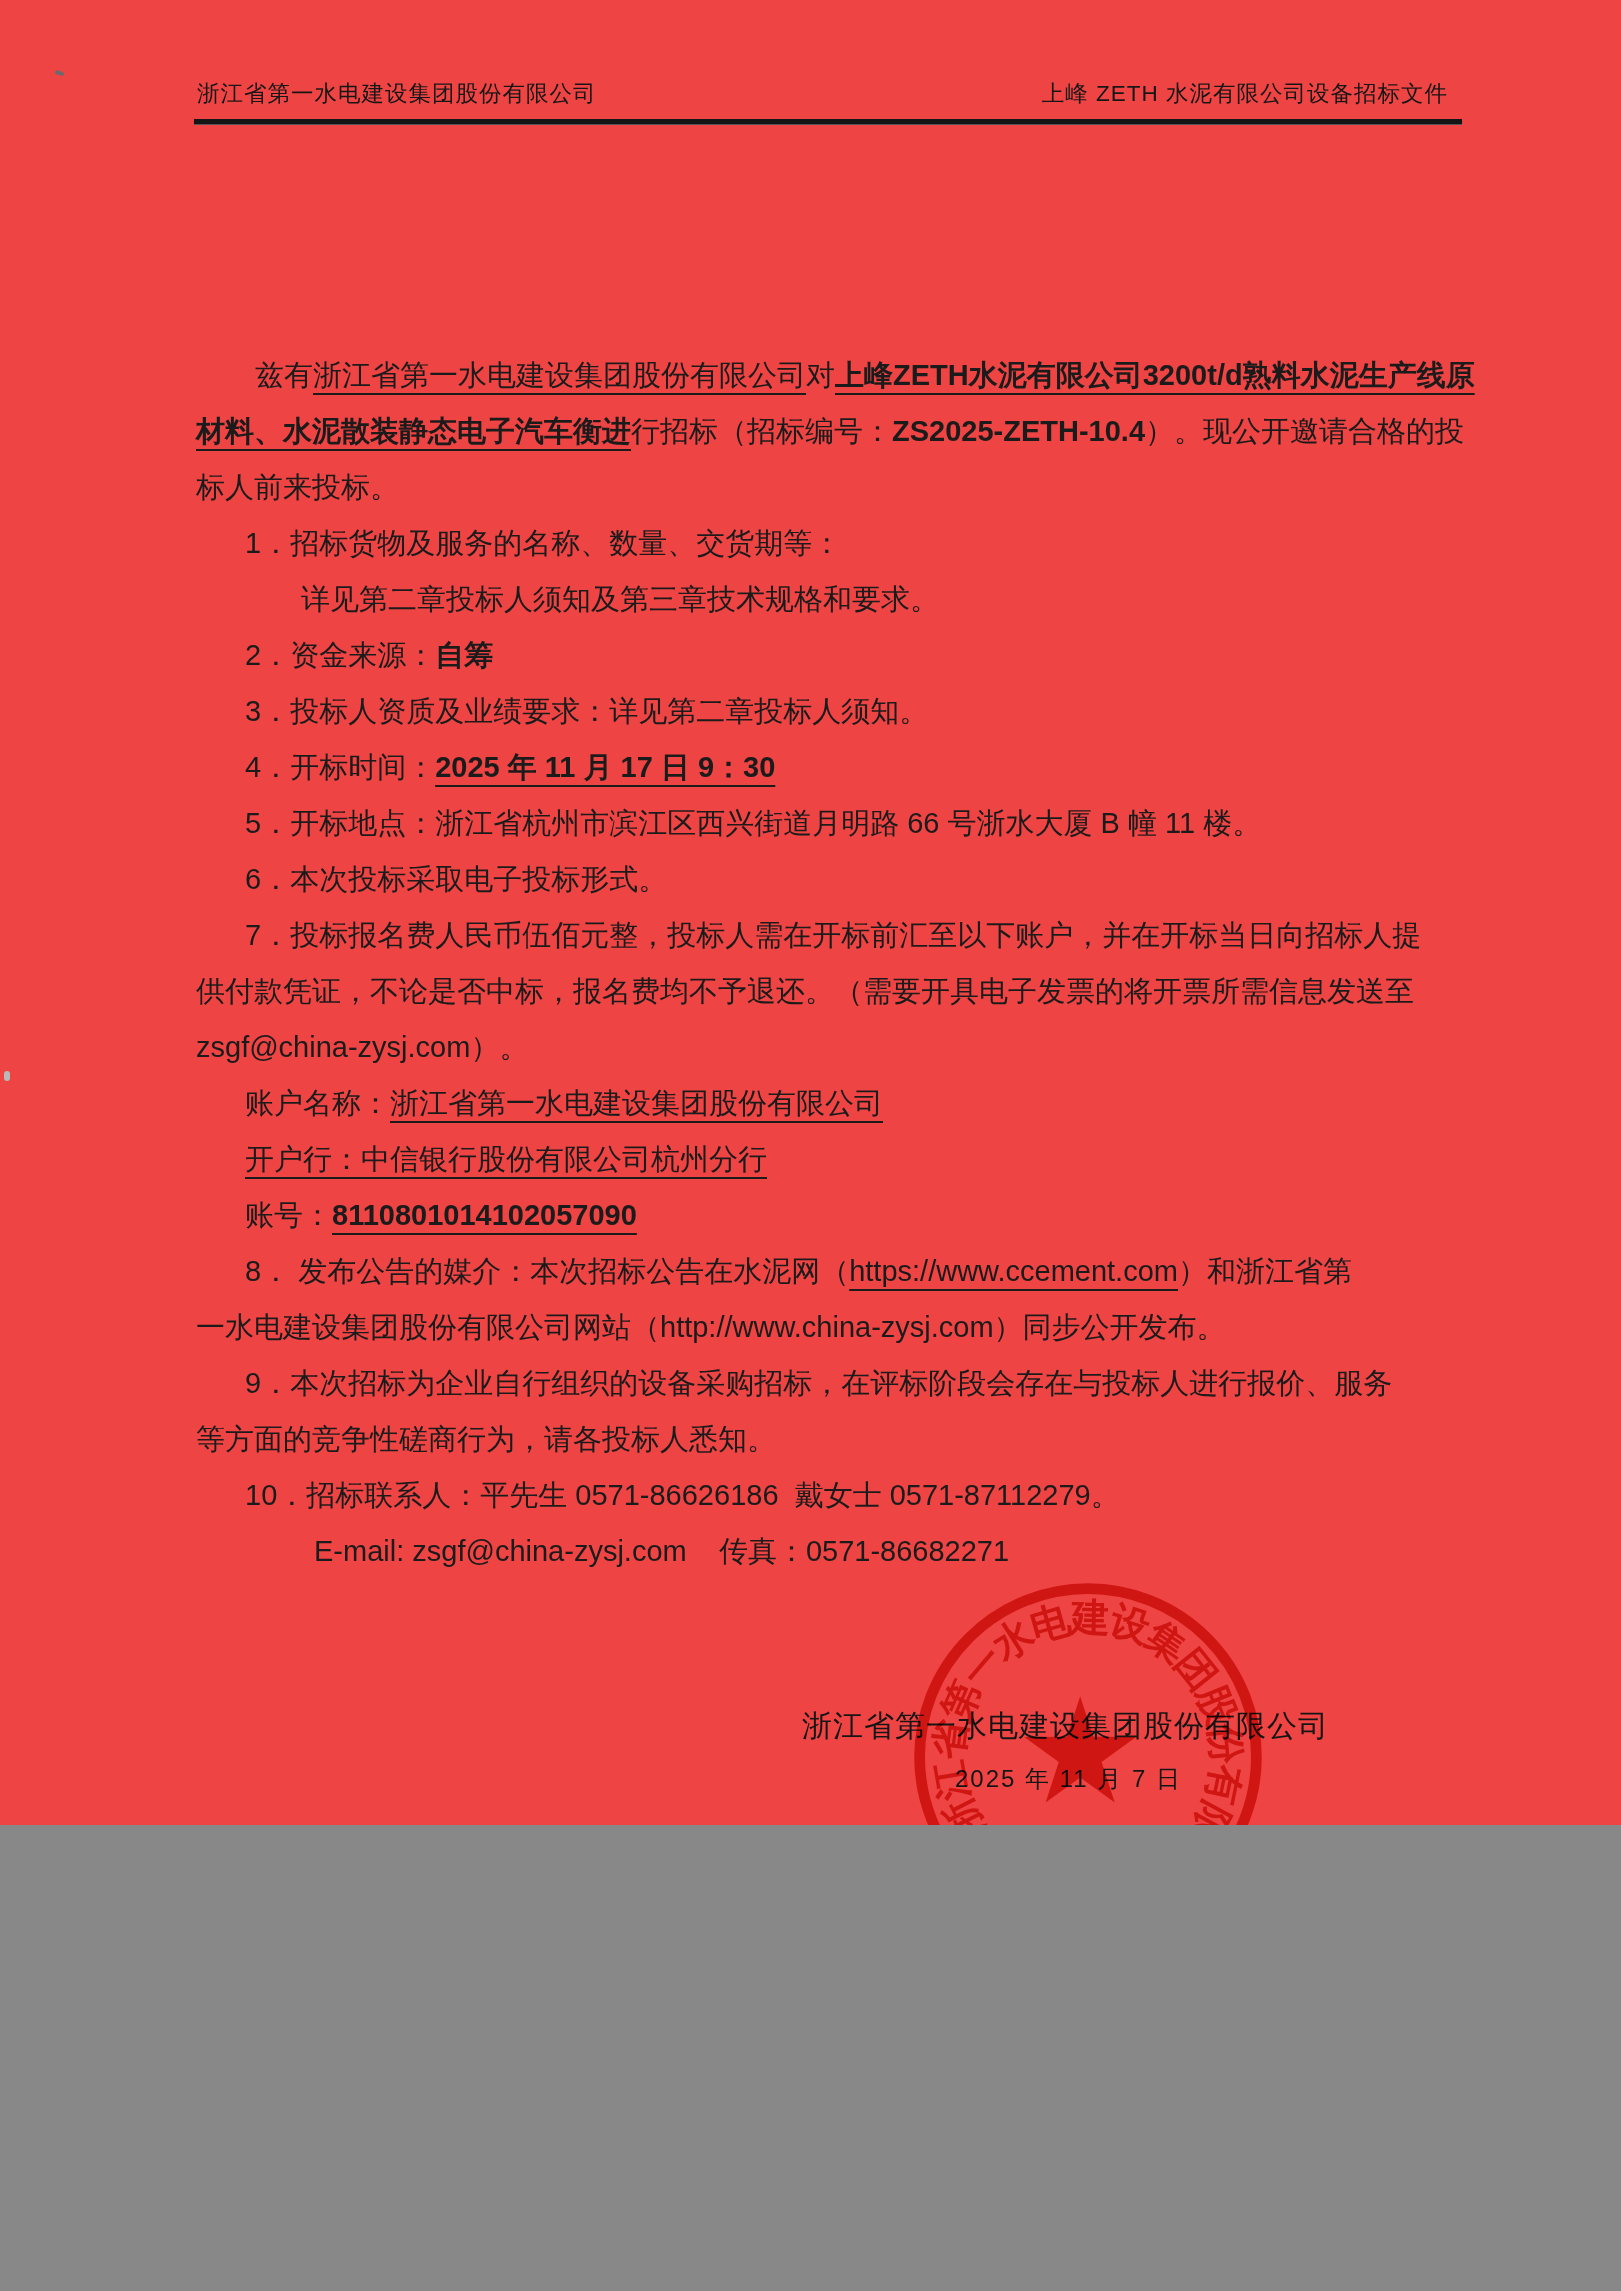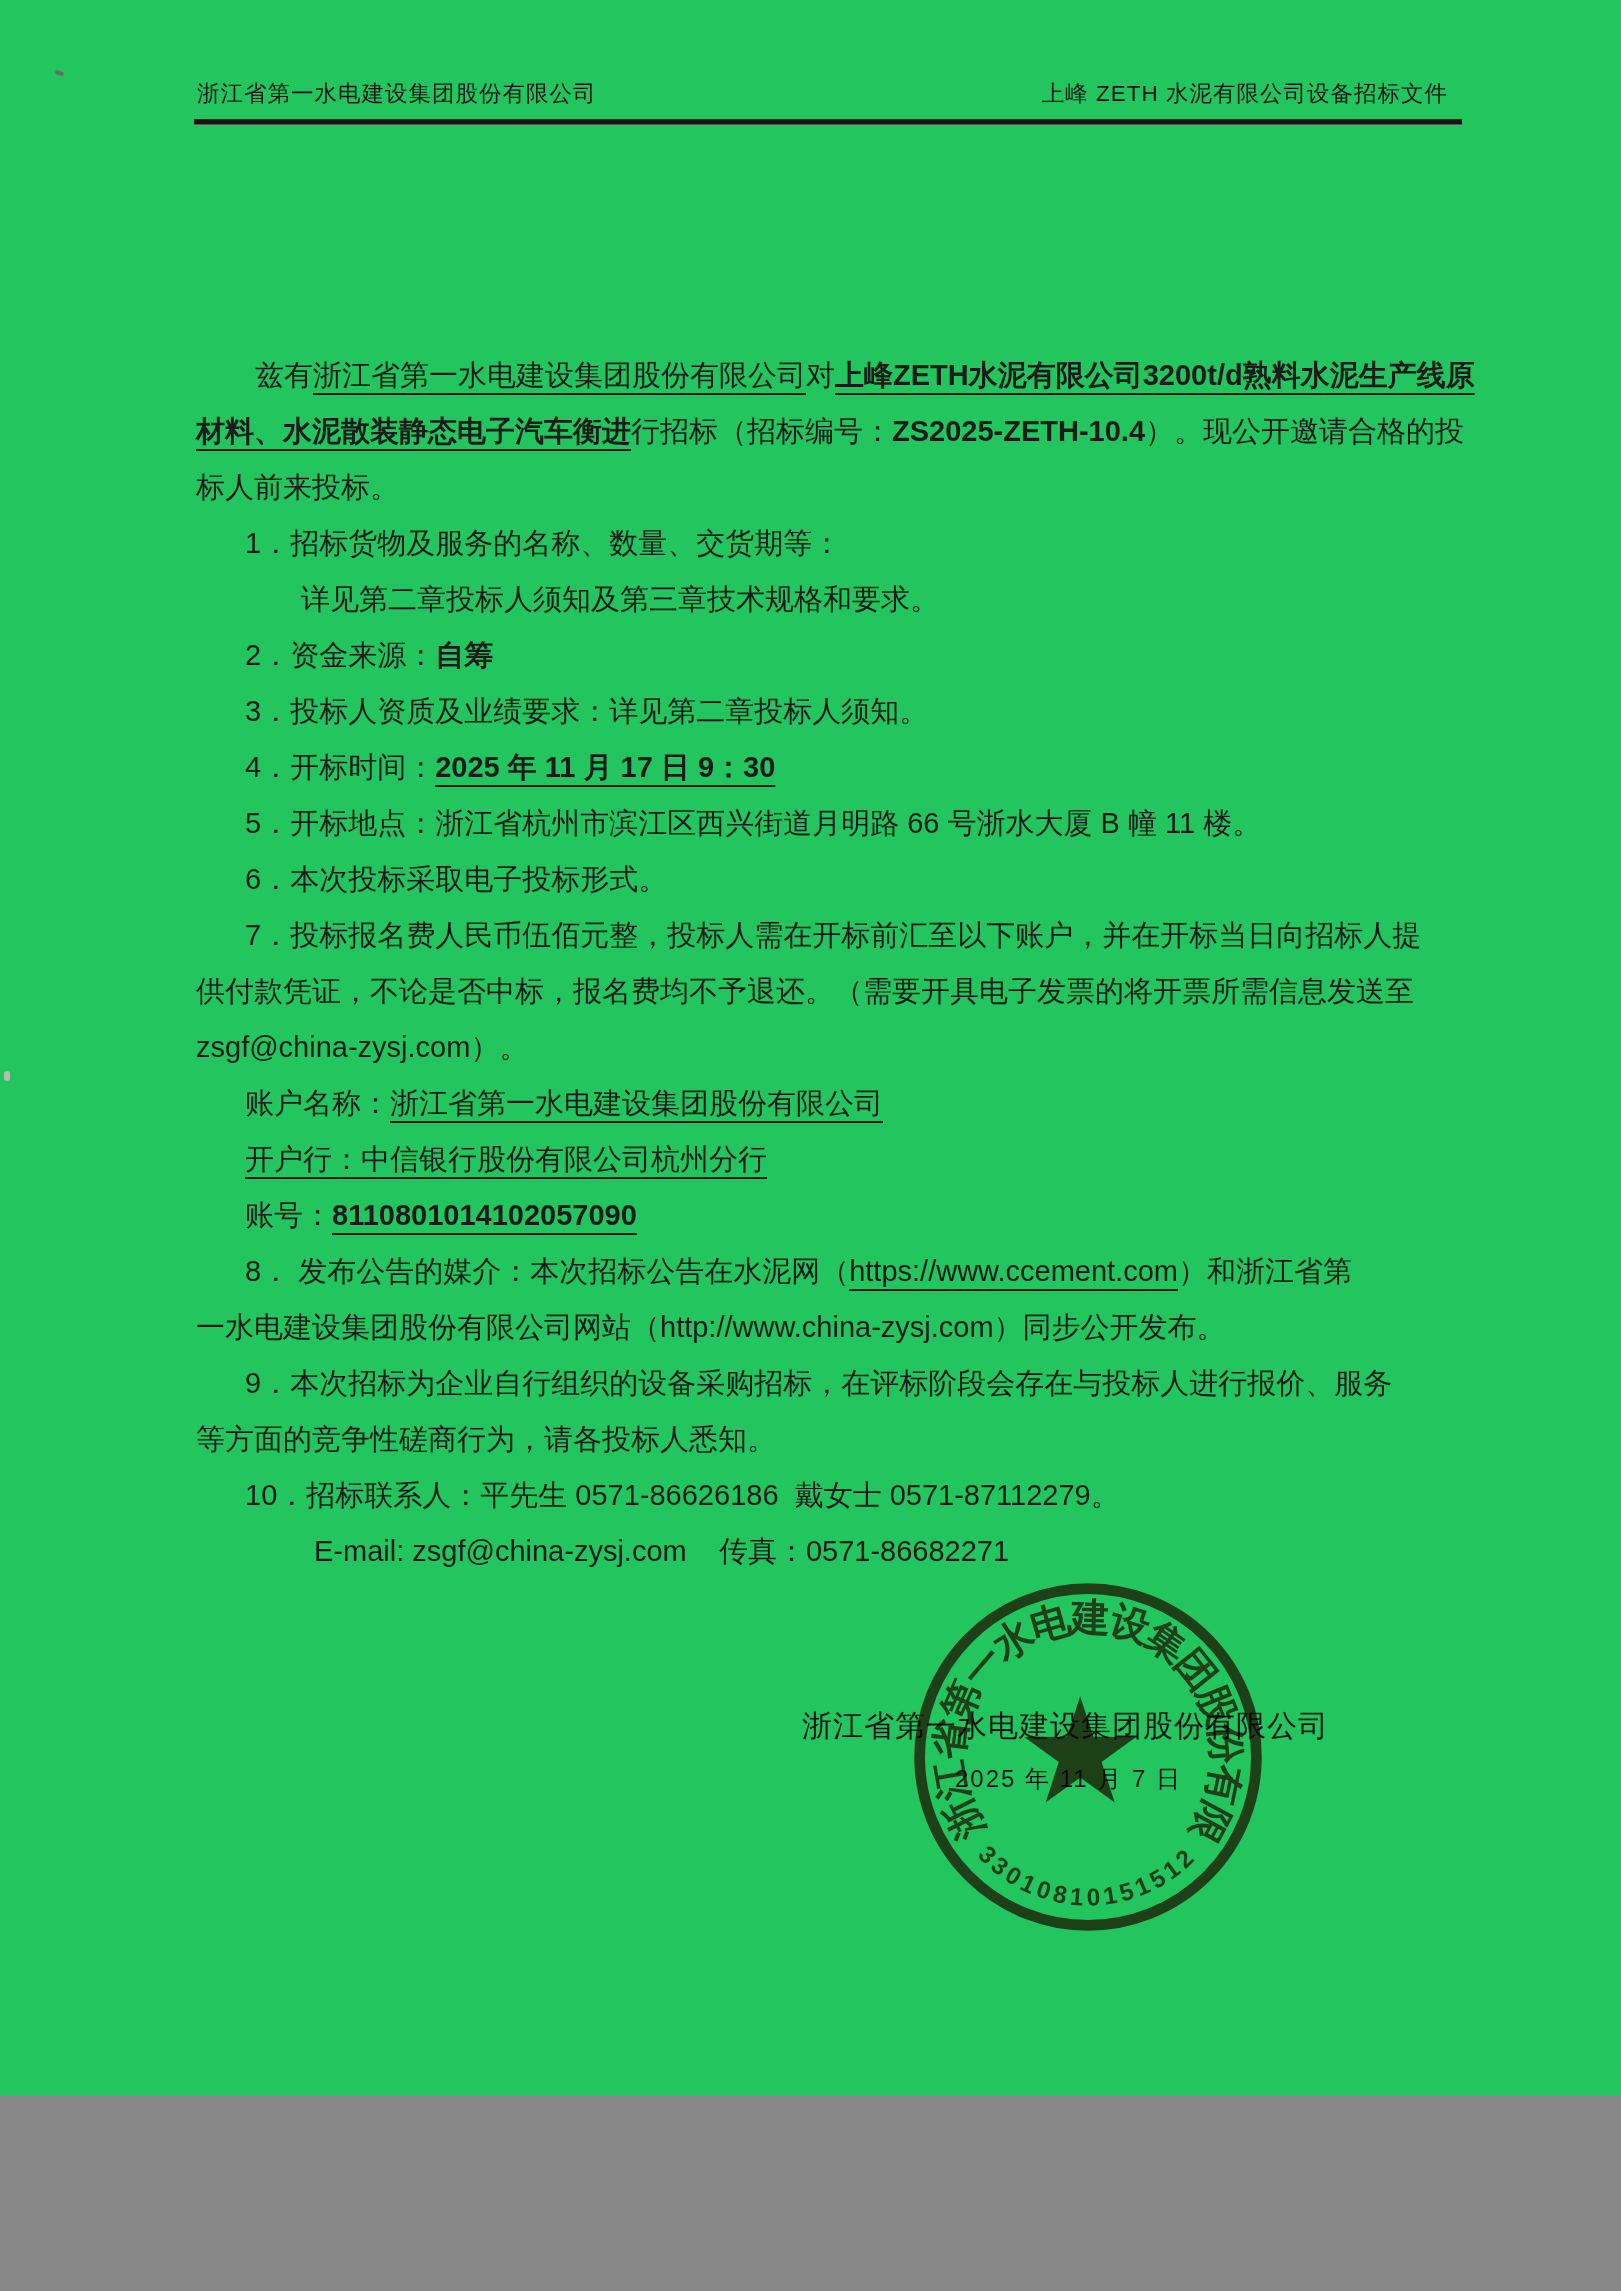--- a/index.html
+++ b/index.html
@@ -1,20 +1,20 @@
 <!DOCTYPE html>
 <html><head>
 <meta charset="utf-8">
 <style>
   html,body{margin:0;padding:0;background:#888;}
   .page{
     position:relative;
-    width:1621px;height:2096px;
+    width:1621px;height:1825px;
     margin:0 auto;
-    background:#22c55e;
+    background:#ef4444;
     font-family:"Liberation Sans","DejaVu Sans",sans-serif;
     color:#1d1d1d;
     overflow:hidden;
   }
   
   .hdr{
     position:absolute;top:78px;left:197px;right:173px;
     display:flex;justify-content:space-between;align-items:baseline;
     font-size:22.5px;letter-spacing:1px;color:#161616;
   }

